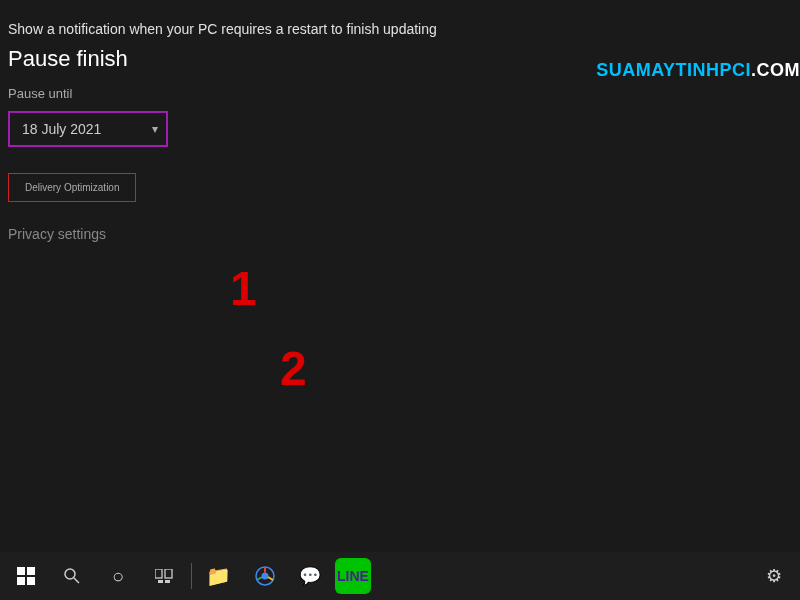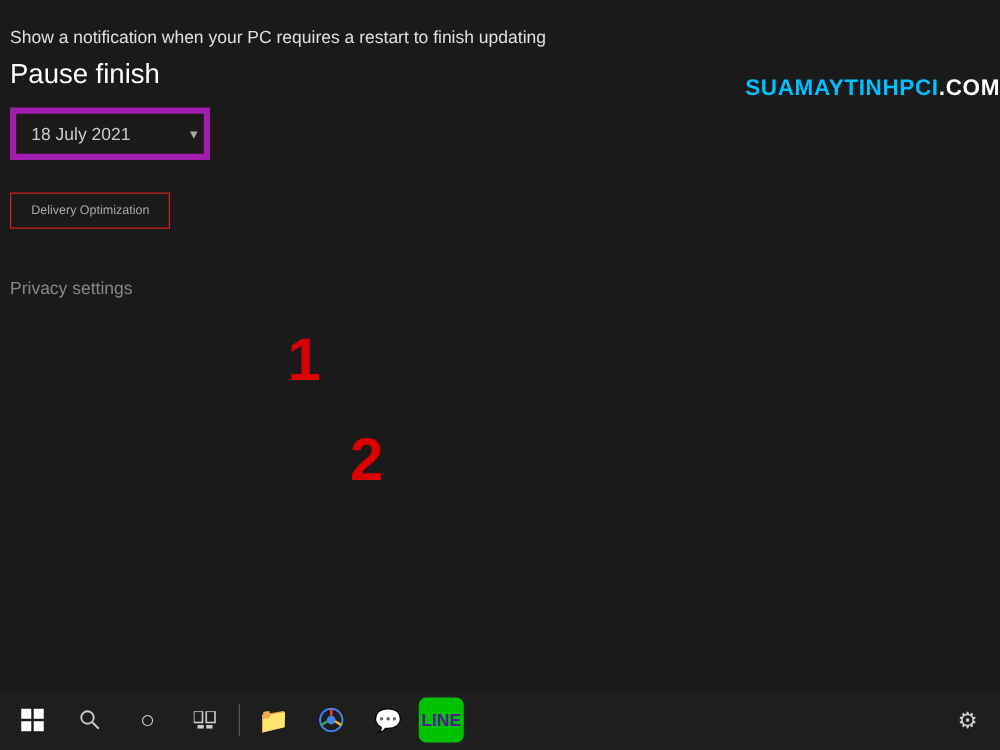--- a/index.html
+++ b/index.html
@@ -109,21 +109,21 @@
 
     
     .dropdown-container {
       position: relative;
       display: inline-block;
       margin-bottom: 18px;
     }
 
     .dropdown {
       background: #1a1a1a;
-      border: 5px solid #a21caf;
+      border: 2px solid #a21caf;
       color: #cccccc;
       font-size: 14px;
       padding: 8px 36px 8px 12px;
       cursor: pointer;
       appearance: none;
       -webkit-appearance: none;
       min-width: 160px;
       outline: none;
     }
 
@@ -251,40 +251,41 @@
   <div class="notification-row">
     <span class="notification-text">Show a notification when your PC requires a restart to finish updating</span>
   </div>
 
   
 
   
   <h2 class="section-title">Pause finish</h2>
 
 
+  <div class="pause-until-label">Pause until</div>
 
   
   <div class="dropdown-container">
     <select class="dropdown">
       <option>11 July 2021</option>
       <option selected="">18 July 2021</option>
       <option>25 July 2021</option>
       <option>1 August 2021</option>
       <option>8 August 2021</option>
     </select>
     <span class="dropdown-arrow">▾</span>
   </div>
 
   
   <div style="display:block; margin-top:8px;">
     <button class="delivery-btn">Delivery Optimization</button>
   </div>
 
   
-  <div style="margin-top:16px;">
+  <div style="margin-top:0;">
     <a class="privacy-link">Privacy settings</a>
   </div>
 
 </div>
 
 <div class="annotation-1">1</div>
 
 <div class="annotation-2">2</div>
 
 <div class="taskbar">

